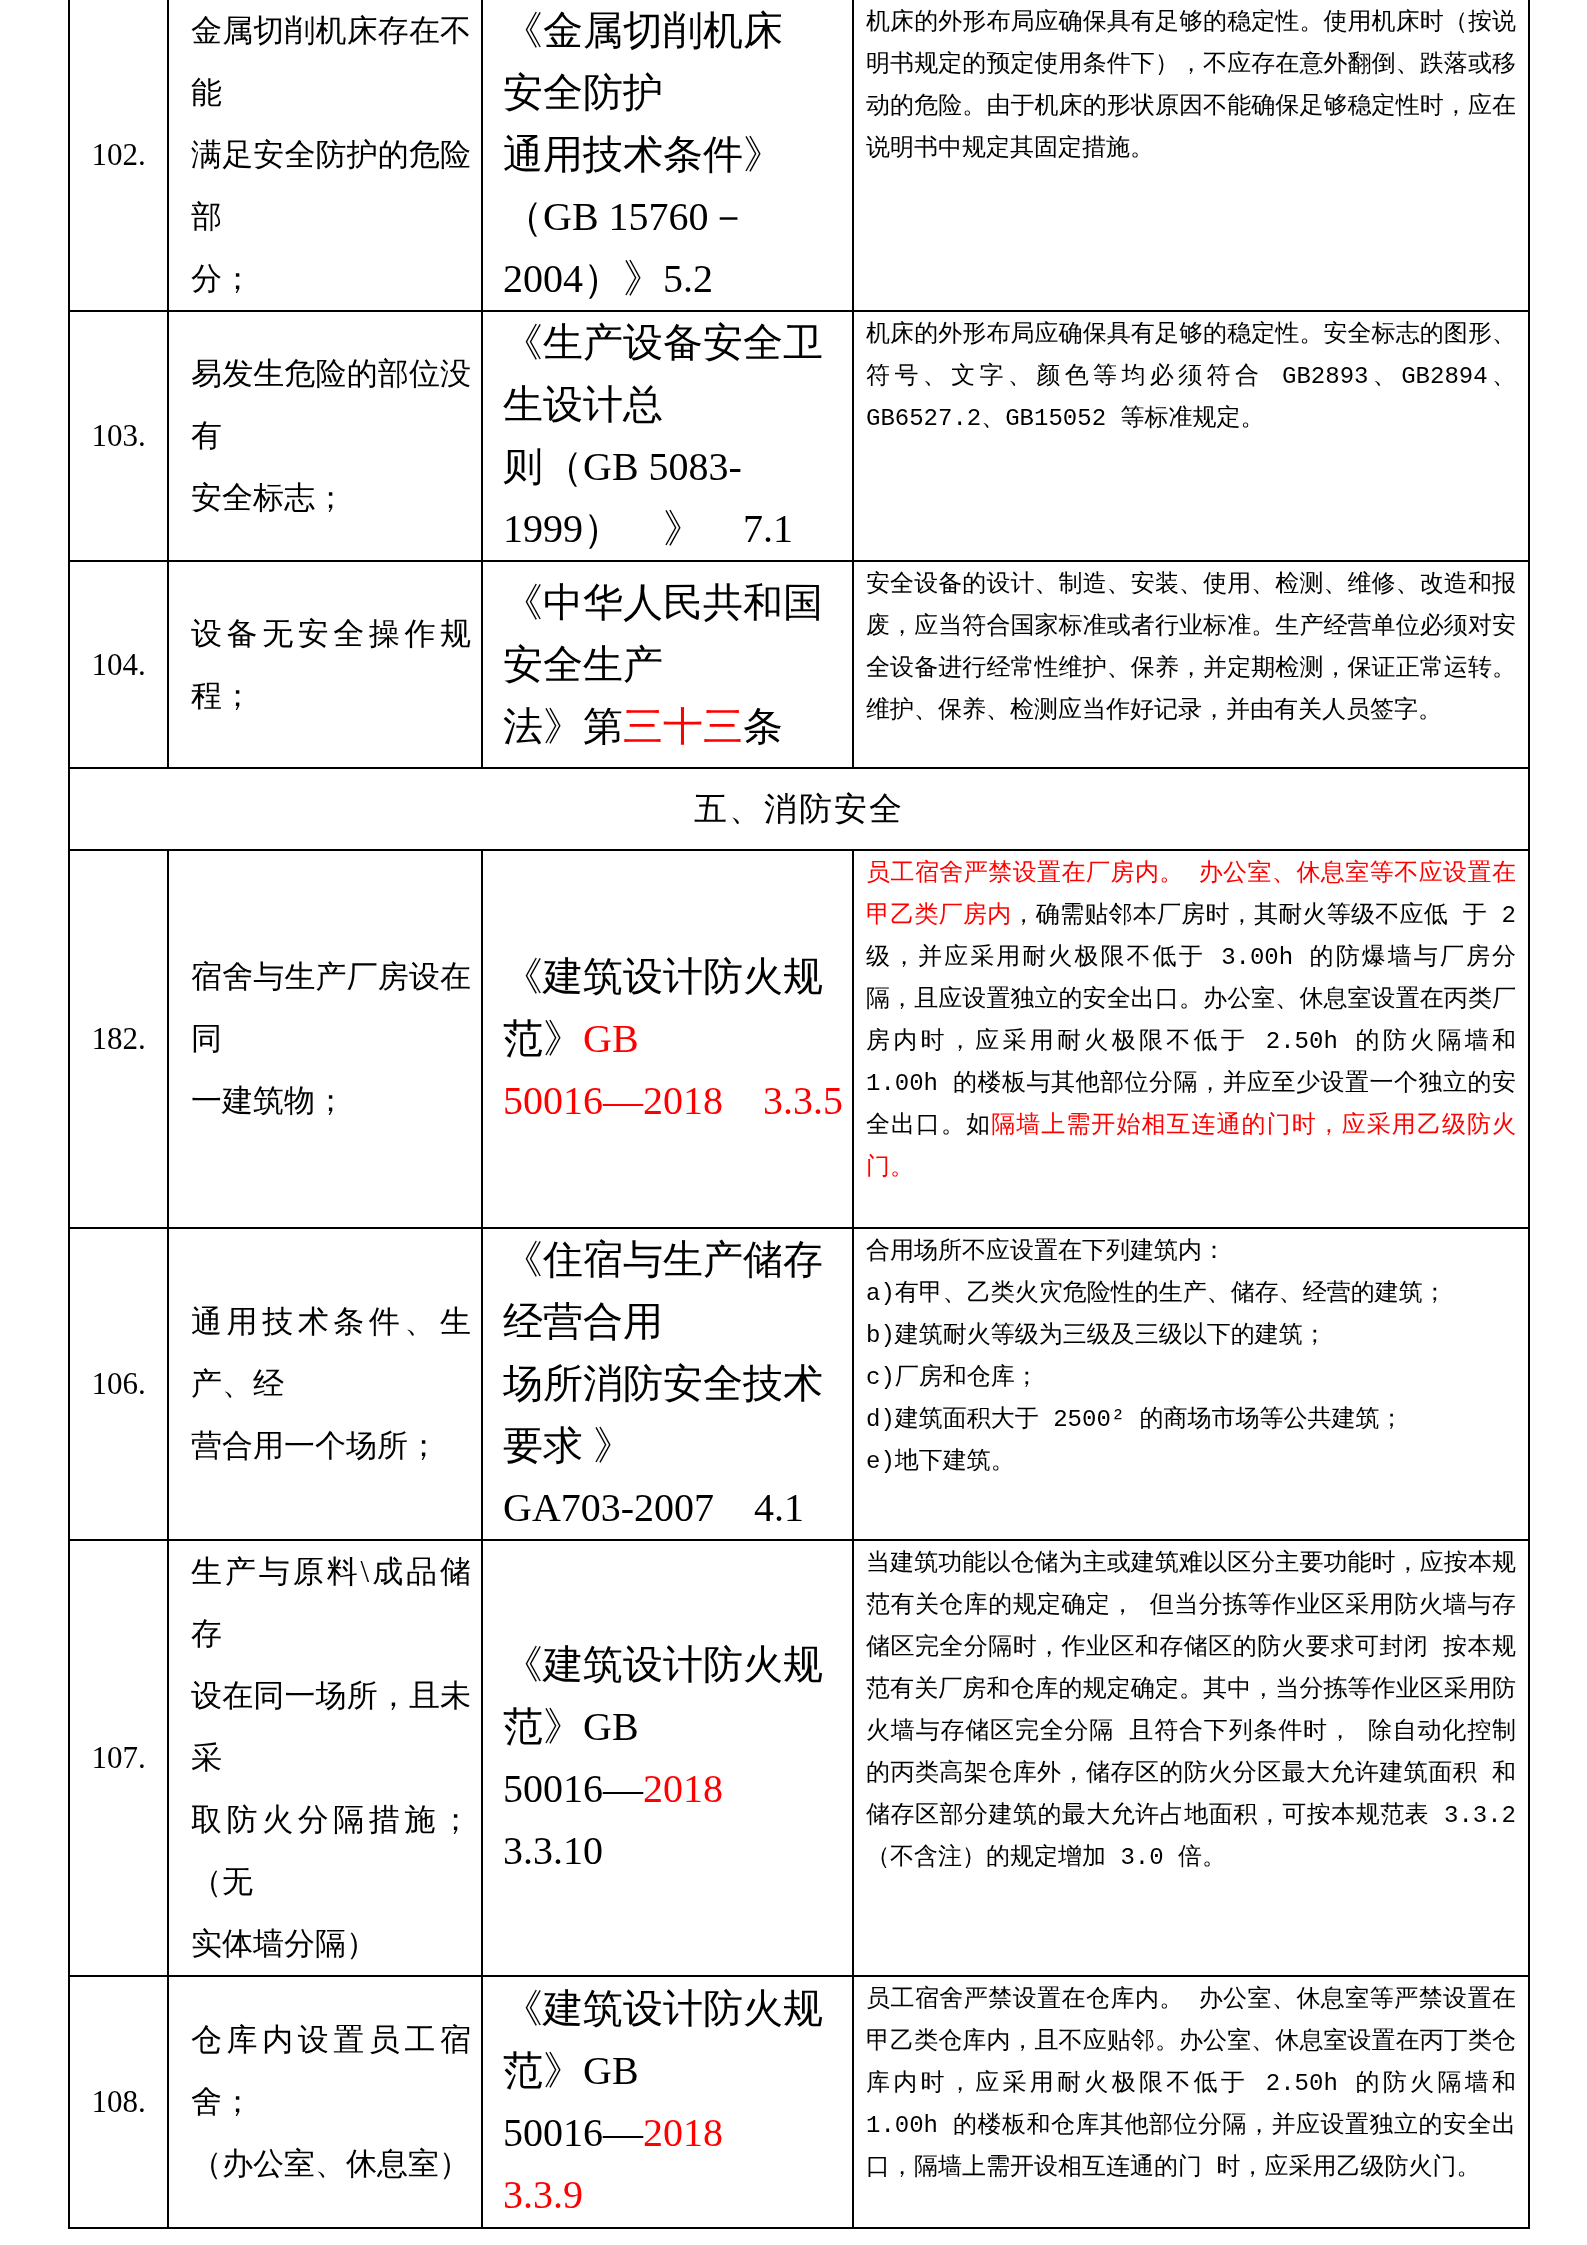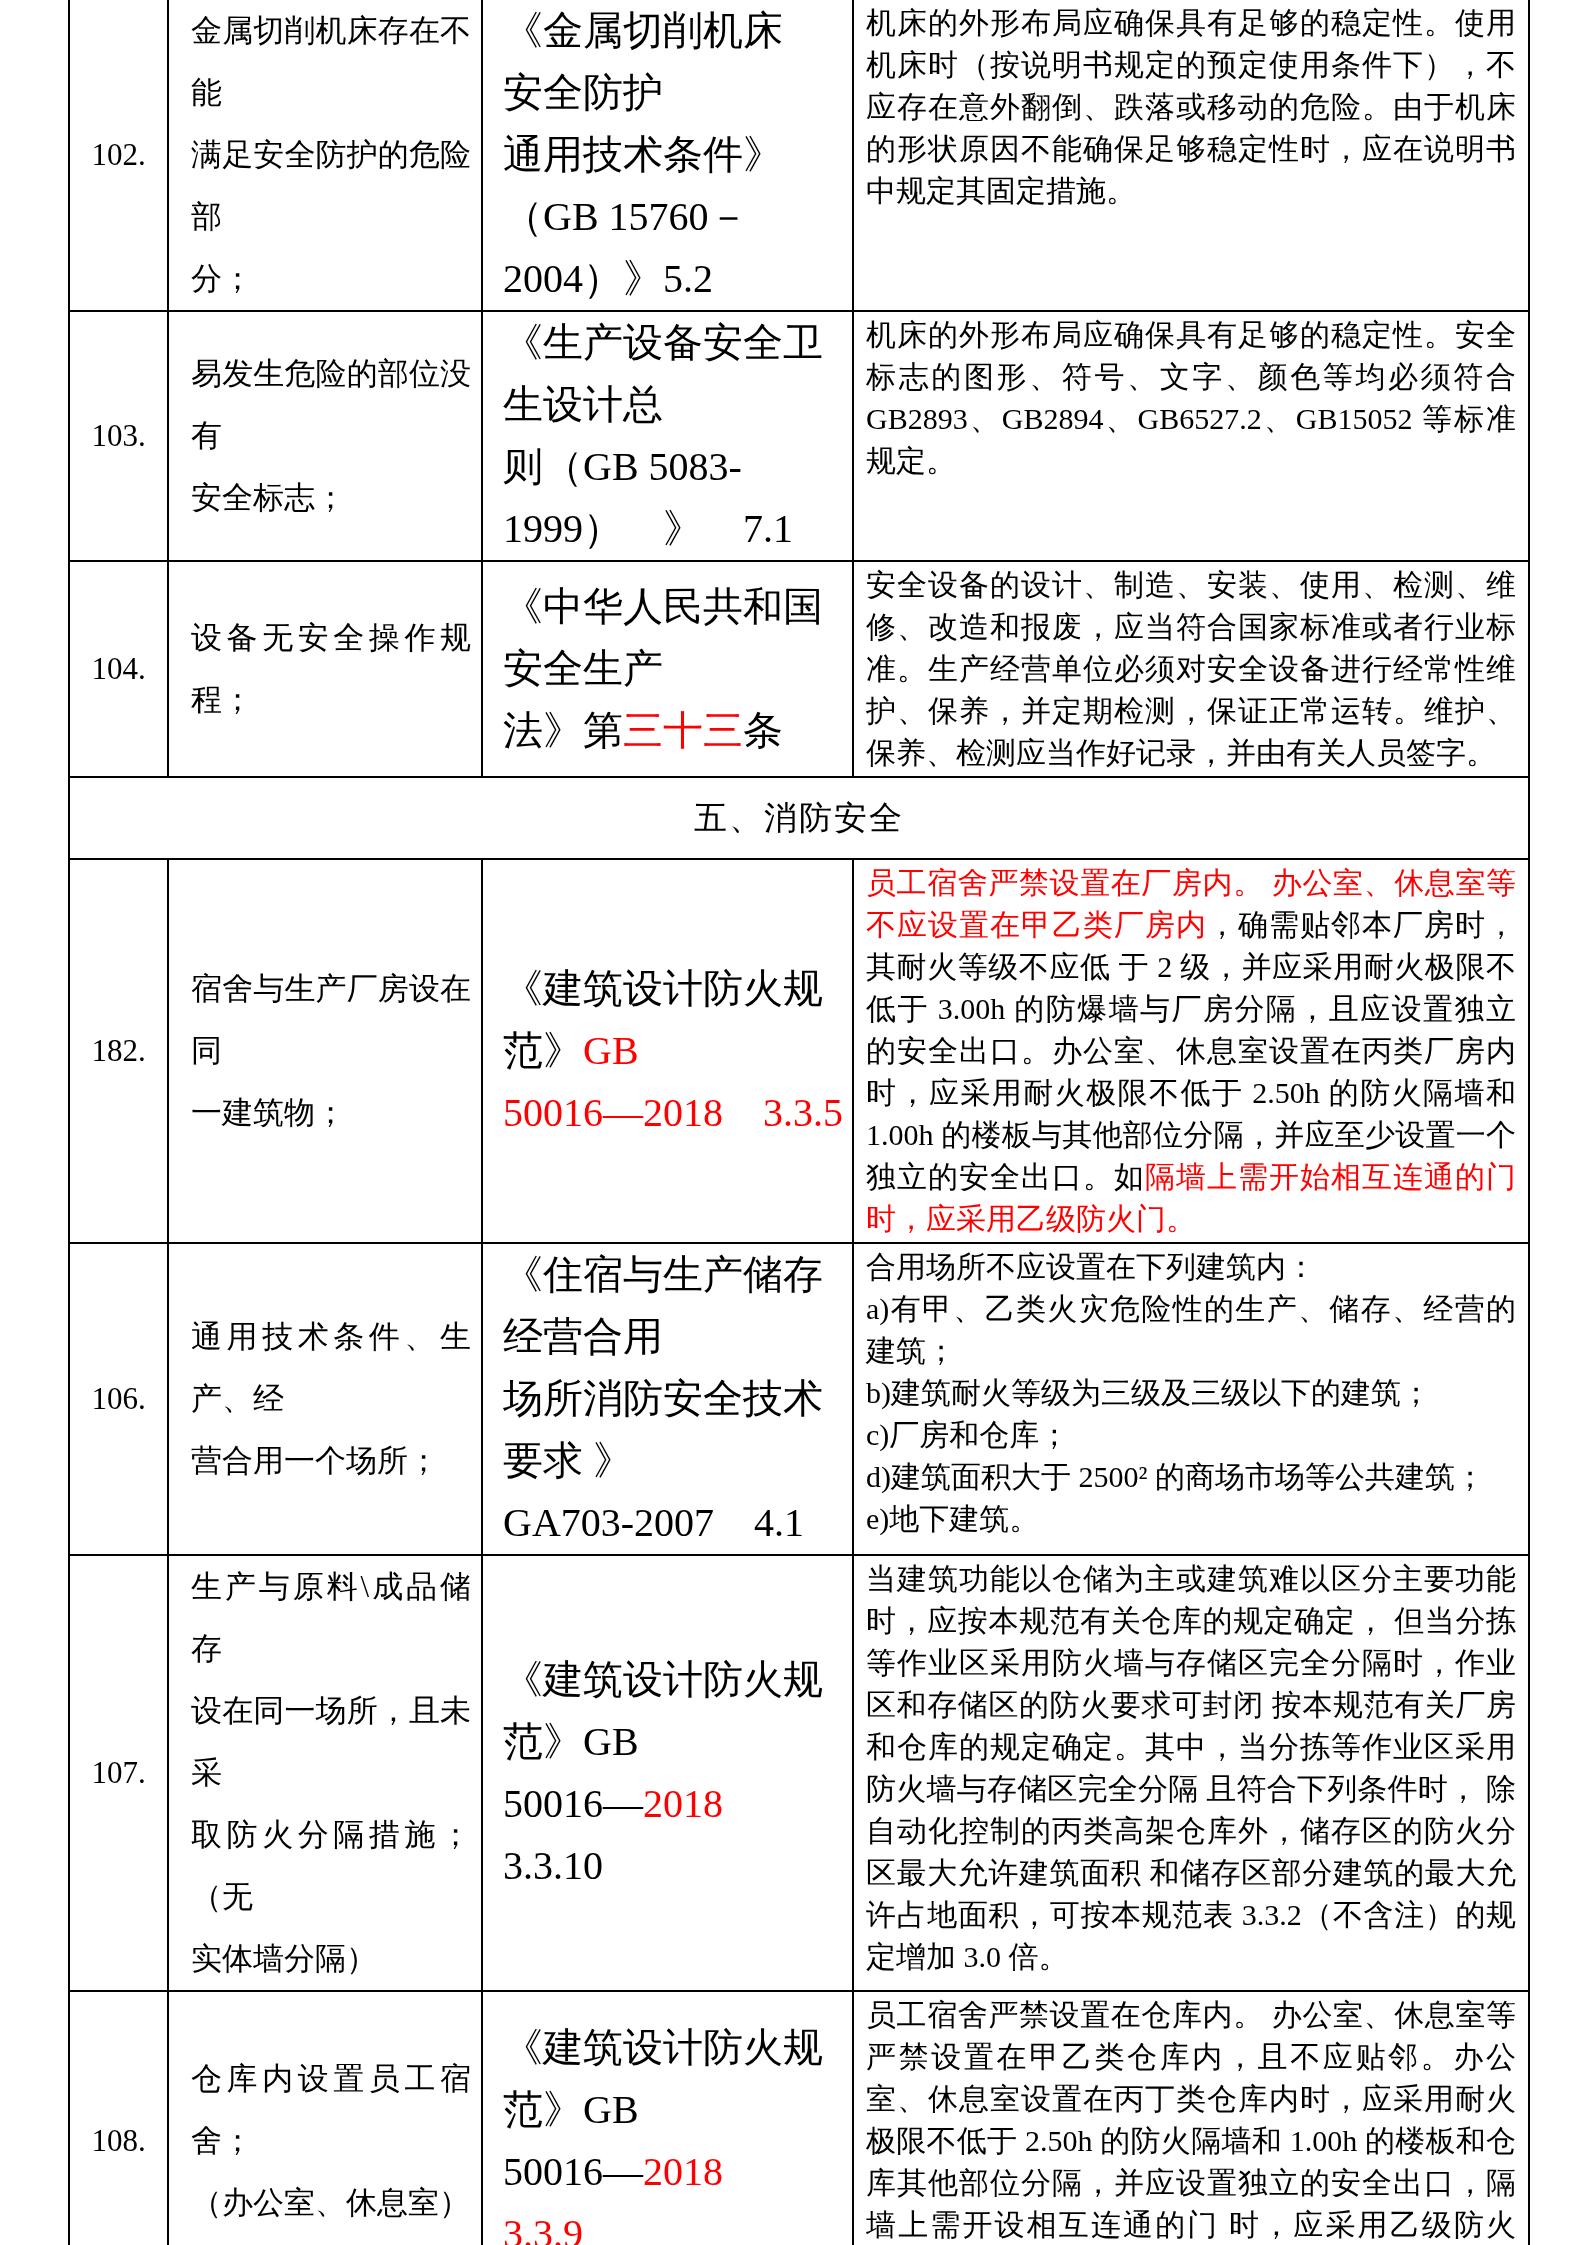--- a/index.html
+++ b/index.html
@@ -17,22 +17,22 @@
   td.num{text-align:center;font-size:31px;}
   td.problem{
     font-size:31px;line-height:62px;padding:0 10px 0 22px;
     white-space:pre-wrap;text-align:justify;margin-top:8px;
   }
   td.ref{
     font-size:40px;line-height:62px;padding:0 8px 0 20px;
     white-space:pre-wrap;
   }
   td.req{
-    font-size:30px;line-height:42px;padding:2px 12px 2px 12px;
-    vertical-align:top;white-space:pre-wrap;text-align:justify;
+    font-size:24px;line-height:42px;padding:2px 12px 2px 12px;
+    vertical-align:top;white-space:pre-wrap;text-align:justify;font-family:Liberation Mono, monospace;
   }
   td.section{font-weight:normal;font-size:33px;text-align:center;letter-spacing:2px;}
   .red{color:#ff0000;}
 </style>
 </head>
 <body>
 
 <div class="page">
   <table class="checklist">
     <colgroup>

